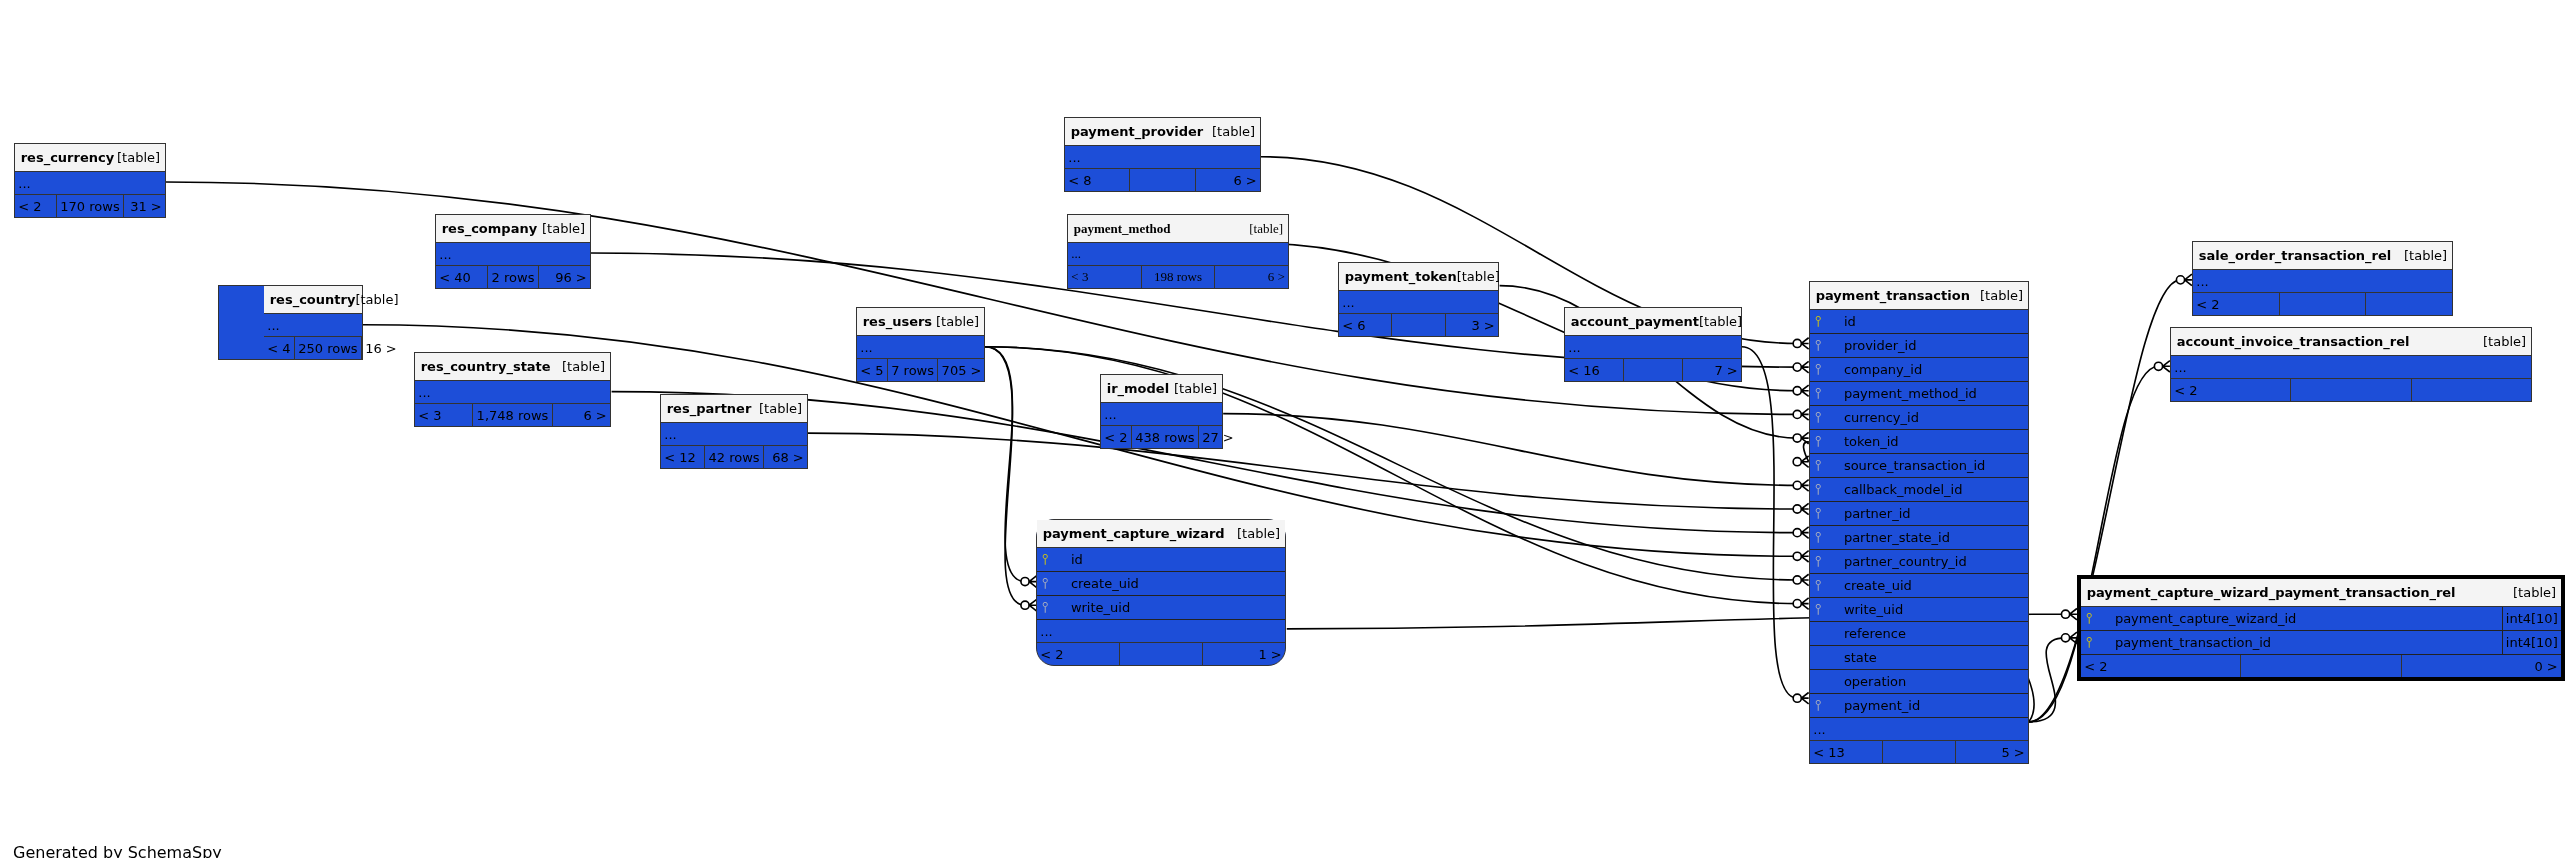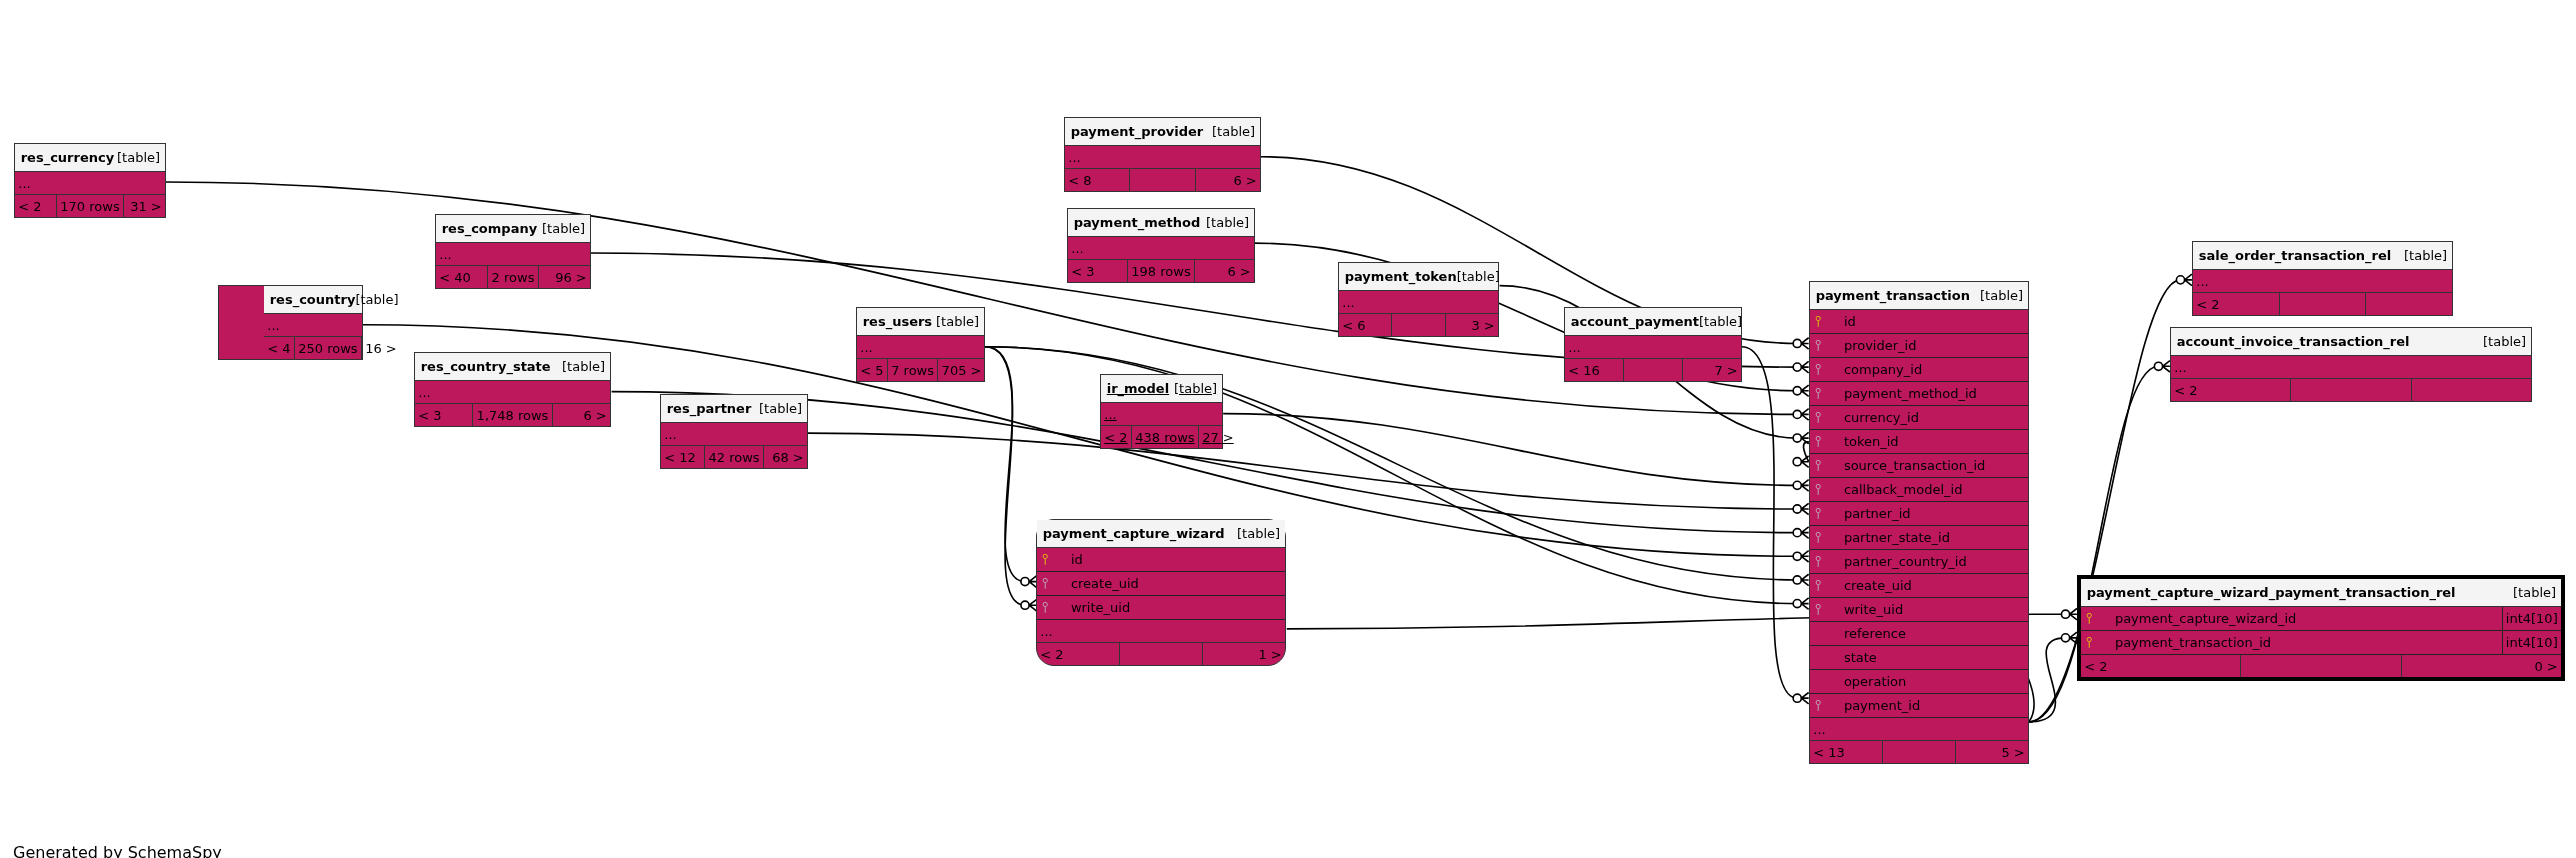--- a/index.html
+++ b/index.html
@@ -1,20 +1,20 @@
 <!DOCTYPE html>
 <html style="font-size:13px"><head>
 <meta charset="utf-8">
 <style>
   html, body { margin:0; padding:0; background:#ffffff; }
   body { width:2576px; height:859px; position:relative; overflow:hidden;
          font-family:"DejaVu Sans", sans-serif; color:#000; }
   #edges { position:absolute; left:0; top:0; width:2576px; height:859px; pointer-events:none; }
   #edges path { fill:none; stroke:#000; stroke-width:2; }
-  .tbl { position:absolute; border:1.6px solid #333; background:#be185d; box-sizing:border-box; font-size:13px; }
+  .tbl { position:absolute; border:1.6px solid #333; background:#1d4ed8; box-sizing:border-box; font-size:13px; }
   .tbl.focus { border:4.1px solid #000; }
   .tbl .hdr { background:#f4f4f4; height:28px; display:flex; justify-content:space-between; align-items:center;
               padding:0 4.9px 0 5.7px; border-bottom:1.6px solid #333; box-sizing:border-box; }
   .tbl .hdr .name { font-weight:bold; }
   .tbl .row { height:24px; display:flex; align-items:center; border-bottom:1.6px solid #222; box-sizing:border-box; padding-left:4.9px; }
   .tbl .row .key { width:29px; display:inline-block; font-size:14.7px; line-height:1; }
   .tbl .row .key.pk { color:#e0d000; }
   .tbl .row .key.fk { color:#bbbbbb; }
   .tbl .row .type { margin-left:auto; border-left:1.6px solid #222; height:100%; display:flex; align-items:center; padding:0 3.3px; }
   .tbl .more { height:23px; display:flex; align-items:center; padding-left:3.3px; border-bottom:1.6px solid #333; box-sizing:border-box; }
@@ -168,33 +168,33 @@
         <span class="name">payment_provider</span>
         <span class="tag">[table]</span>
       </div>
       <div class="more">...</div>
       <div class="ftr">
         <span class="c1">&lt; 8</span>
         <span class="c2"></span>
         <span class="c3">6 &gt;</span>
       </div>
     </div>
-    <div class="tbl" style="left: 1067px; top: 208px; width: 188px;">
+    <div class="tbl" style="left: 1067px; top: 214px; width: 222px; font-family: Liberation Serif, serif;">
       <div class="hdr">
         <span class="name">payment_method</span>
         <span class="tag">[table]</span>
       </div>
       <div class="more">...</div>
       <div class="ftr">
         <span class="c1">&lt; 3</span>
         <span class="c2">198 rows</span>
         <span class="c3">6 &gt;</span>
       </div>
     </div>
-    <div class="tbl" style="left: 1100px; top: 374px; width: 123px; text-decoration: underline;">
+    <div class="tbl" style="left: 1100px; top: 374px; width: 123px;">
       <div class="hdr">
         <span class="name">ir_model</span>
         <span class="tag">[table]</span>
       </div>
       <div class="more">...</div>
       <div class="ftr">
         <span class="c1">&lt; 2</span>
         <span class="c2">438 rows</span>
         <span class="c3">27 &gt;</span>
       </div>

